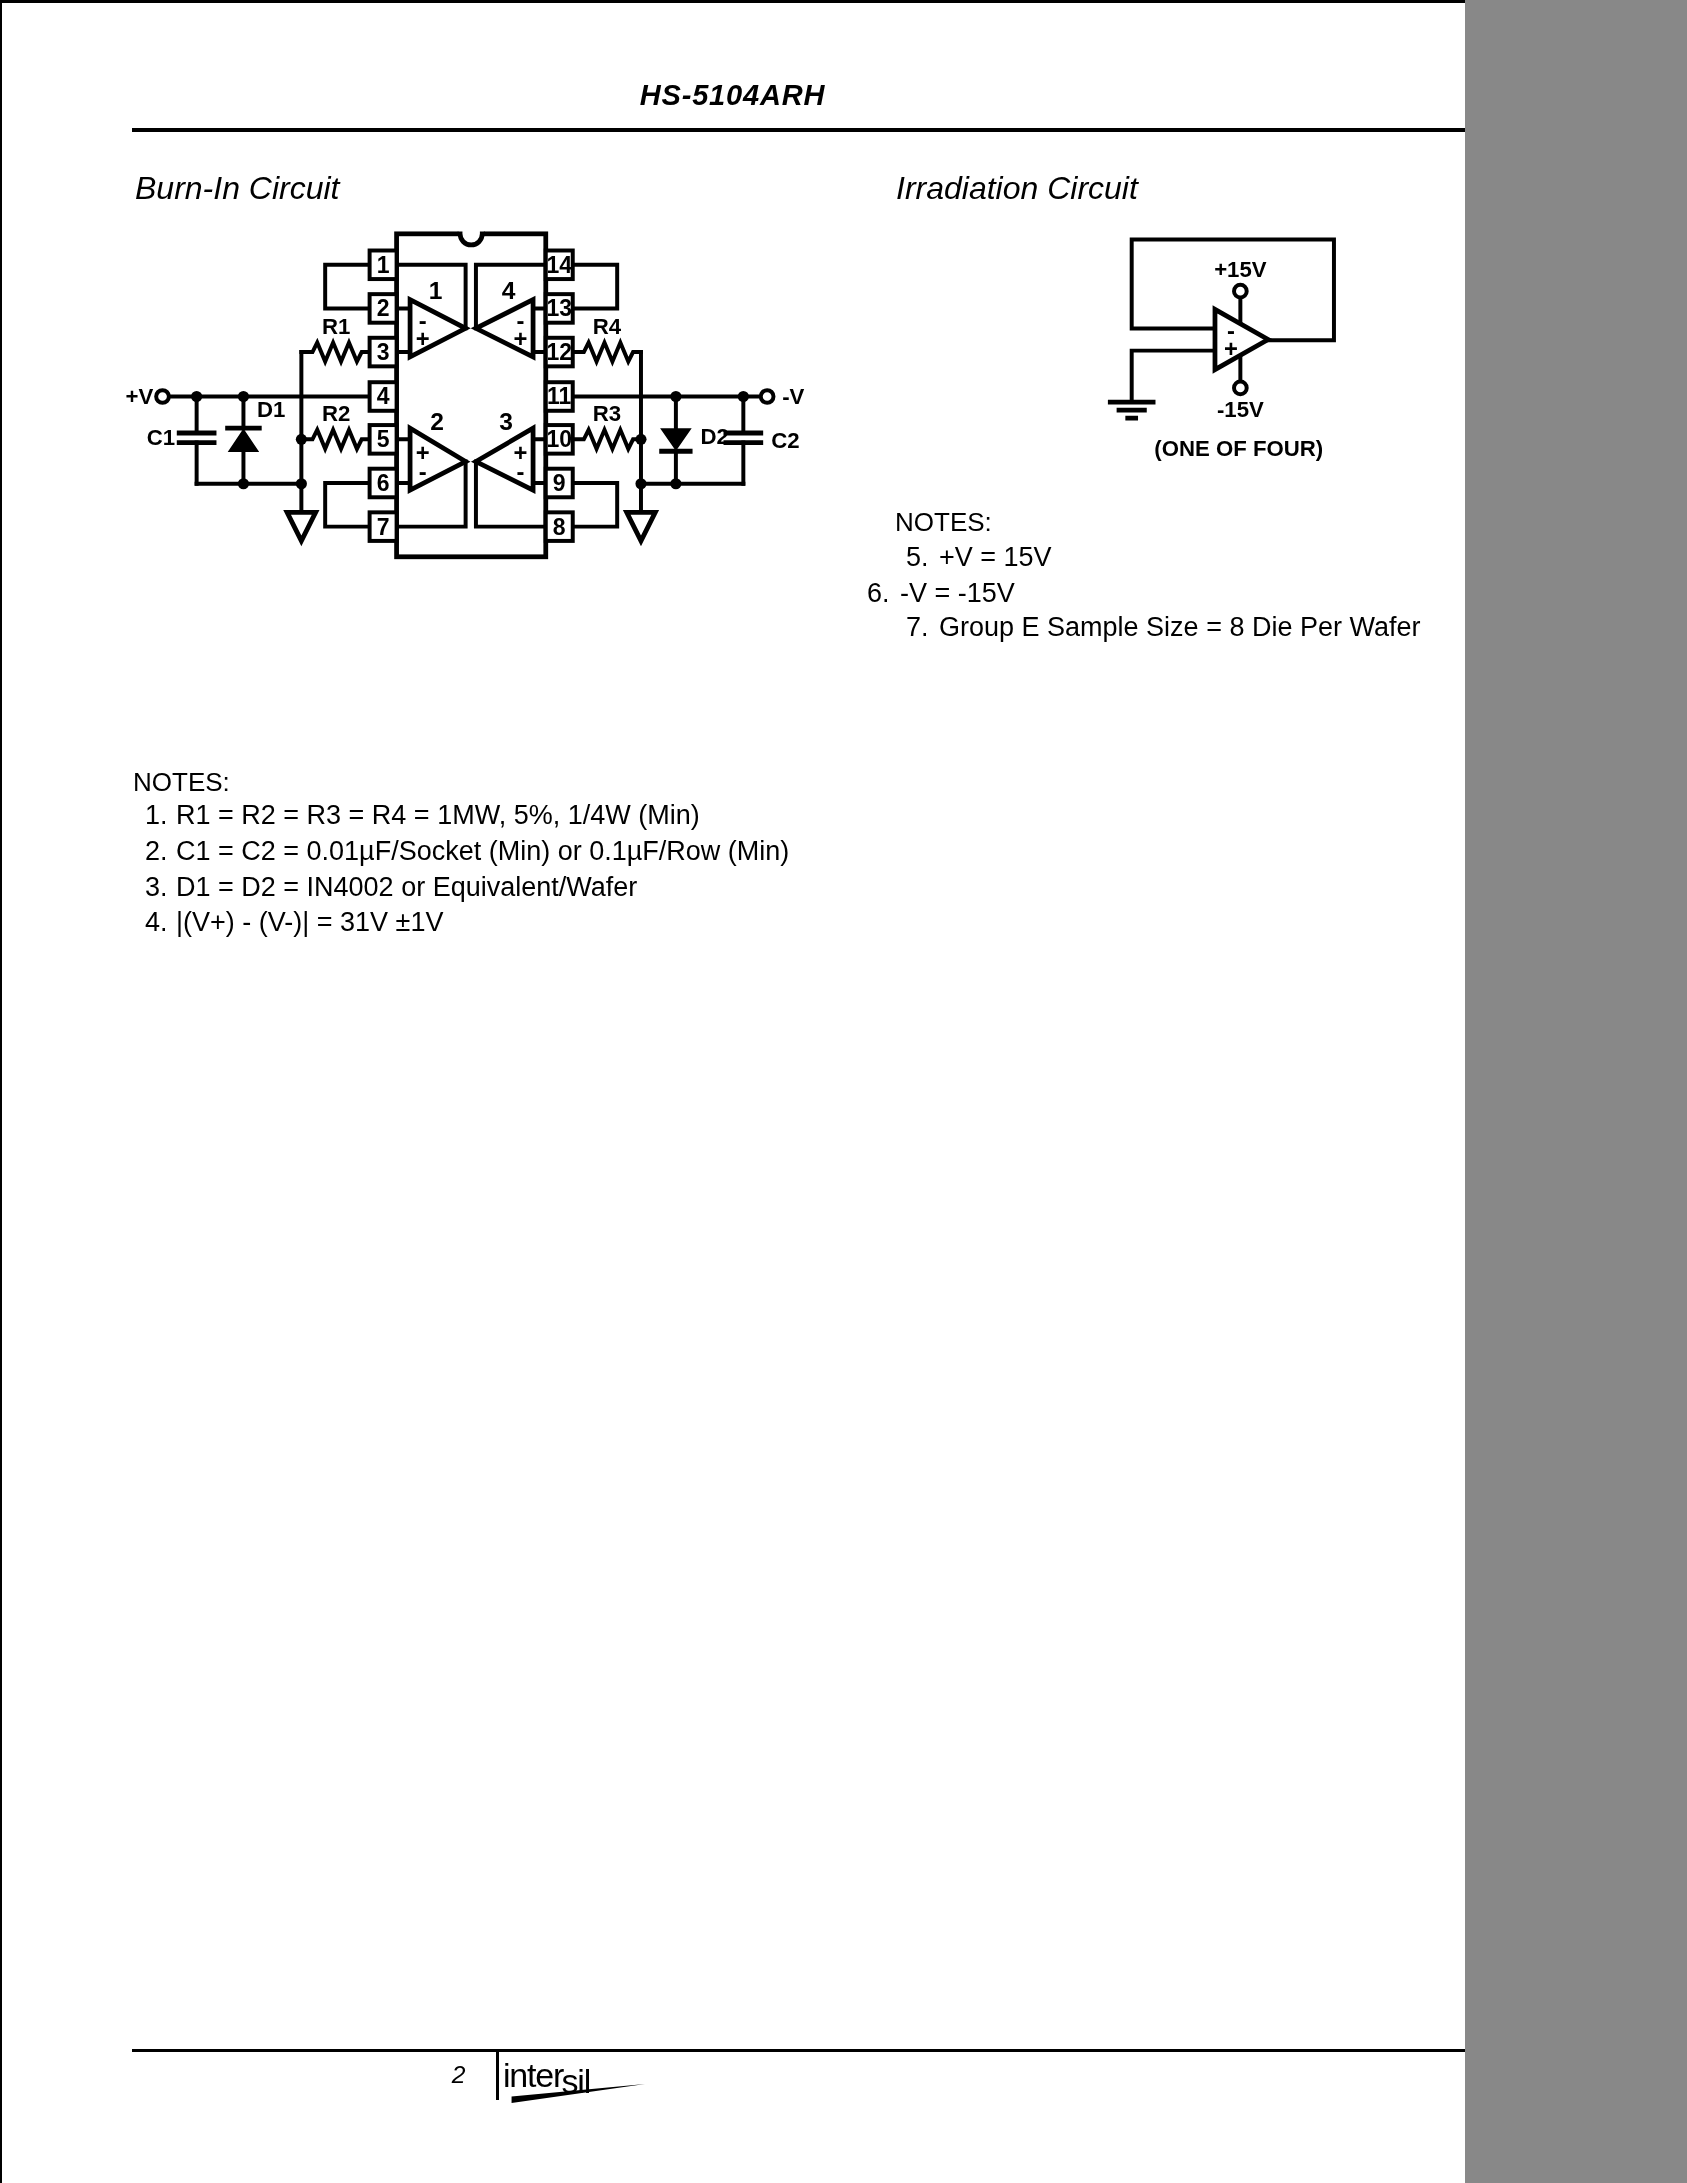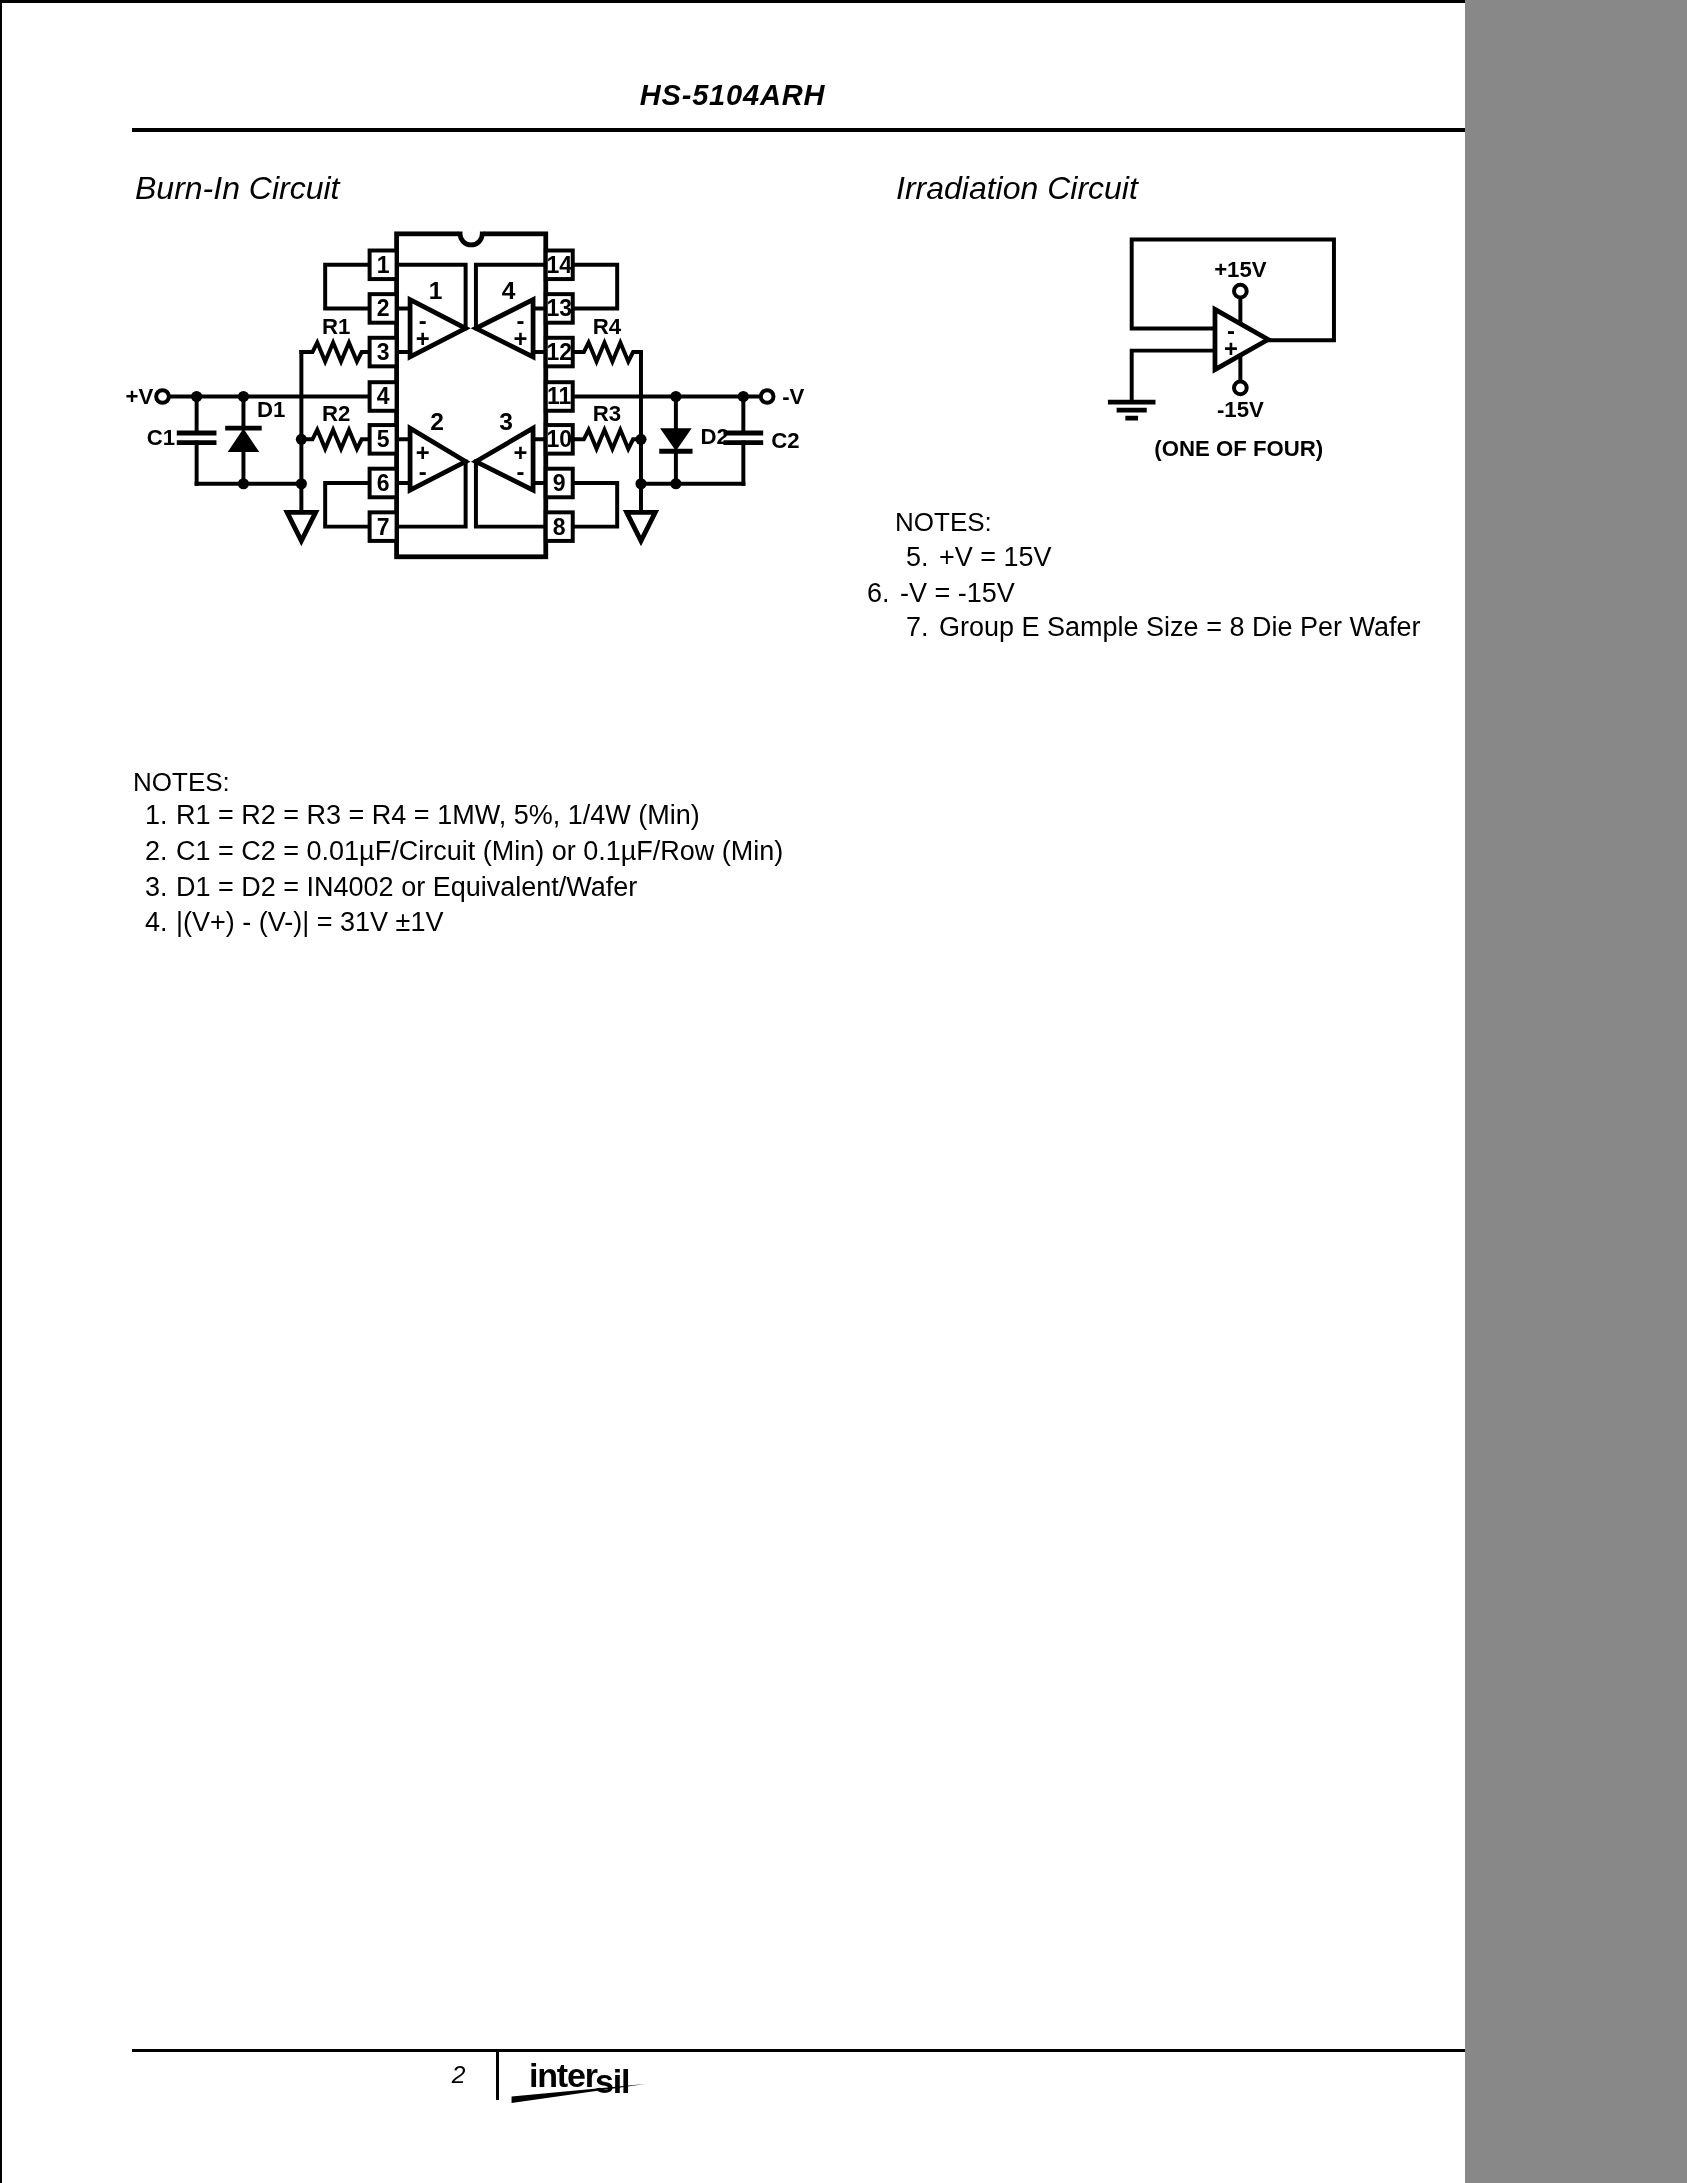--- a/index.html
+++ b/index.html
@@ -23,21 +23,21 @@
   .comp{fill:#fff;stroke:#000;stroke-width:6;stroke-linejoin:miter}
   .dot{fill:#000;stroke:none}
   .solid{fill:#000;stroke:#000;stroke-width:2}
   .pinlbl{font-size:29px;font-weight:bold;text-anchor:middle}
   .amplbl{font-size:31px;font-weight:bold;text-anchor:middle}
   .complbl{font-size:28px;font-weight:bold;text-anchor:middle}
   .sign{font-size:30px;font-weight:bold;text-anchor:middle}
   .foot-page{position:absolute;left:441px;top:2061px;width:35px;text-align:center;
              font-style:italic;font-size:24.6px}
   .foot-bar{position:absolute;left:496px;top:2051px;width:3.2px;height:49px;background:#000}
-  .logo{position:absolute;left:529px;top:2056px;font-weight:bold;font-size:34px;
+  .logo{position:absolute;left:503px;top:2056px;font-weight:normal;font-size:34px;
         letter-spacing:-1.2px;white-space:nowrap}
   .logo .p2{position:relative;top:6.4px;margin-left:-1.6px}
 </style>
 </head>
 <body>
 
 <div class="page">
 
   <div class="edge" style="left:0;top:0;width:1687px;height:3.2px"></div>
   <div class="edge" style="left:0;top:0;width:2.4px;height:2183px"></div>
@@ -236,21 +236,21 @@
       <span class="note-num">7.</span><span>Group E Sample Size = 8 Die Per Wafer</span>
     </div>
   </div>
 
   <div class="nl">
     <div class="notes-heading" style="left:133px;top:767px">NOTES:</div>
     <div class="note-item" style="left:145px;top:800px">
       <span class="note-num">1.</span><span>R1 = R2 = R3 = R4 = 1MW, 5%, 1/4W (Min)</span>
     </div>
     <div class="note-item" style="left:145px;top:836px">
-      <span class="note-num">2.</span><span>C1 = C2 = 0.01µF/Circuit (Min) or 0.1µF/Row (Min)</span>
+      <span class="note-num">2.</span><span>C1 = C2 = 0.01µF/Socket (Min) or 0.1µF/Row (Min)</span>
     </div>
     <div class="note-item" style="left:145px;top:872px">
       <span class="note-num">3.</span><span>D1 = D2 = IN4002 or Equivalent/Wafer</span>
     </div>
     <div class="note-item" style="left:145px;top:907px">
       <span class="note-num">4.</span><span>|(V+) - (V-)| = 31V ±1V</span>
     </div>
   </div>
 
   <div class="rule" style="left:132px;top:2049px;width:1422px;height:3.2px"></div>

